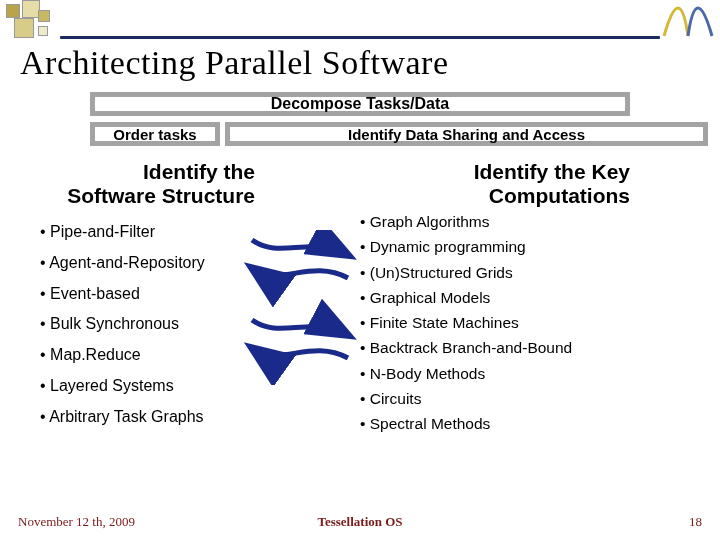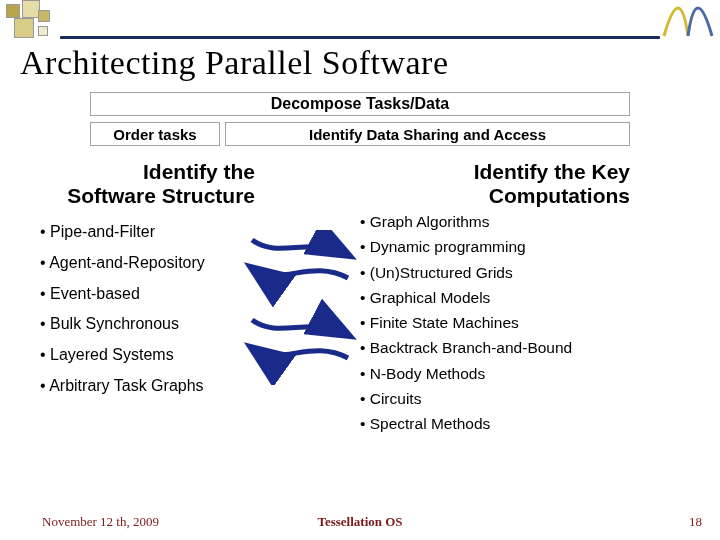--- a/index.html
+++ b/index.html
@@ -43,33 +43,33 @@
   .title {
     position: absolute;
     top: 44px; left: 20px;
     font-family: Georgia, "Times New Roman", serif;
     font-size: 34px;
     letter-spacing: 0.5px;
     color: #000;
   }
   .box {
     position: absolute;
-    border: 1px solid #a3a3a3;
+    border: 5px solid #a3a3a3;
     background: #fff;
     text-align: center;
     font-weight: bold;
     display: flex;
     align-items: center;
     justify-content: center;
     font-size: 16px;
     padding: 2px 6px;
   }
   .box-decompose { top: 92px; left: 90px; width: 540px; height: 24px; }
   .box-order     { top: 122px; left: 90px; width: 130px; height: 24px; font-size: 15px;}
-  .box-identify  { top: 122px; left: 225px; width: 405px; height: 24px; font-size: 15px;}
+  .box-identify  { top: 122px; left: 225px; width: 483px; height: 24px; font-size: 15px;}
   .sub-label {
     position: absolute;
     font-weight: bold;
     font-size: 21px;
     text-align: right;
     line-height: 1.15;
   }
   .sub-left { top: 160px; left: 55px; width: 200px; }
   .sub-right { top: 160px; left: 420px; width: 210px; }
   .list {
@@ -88,21 +88,21 @@
   }
   .footer {
     position: absolute;
     bottom: 10px;
     left: 18px; right: 18px;
     display: flex;
     justify-content: space-between;
     align-items: center;
     font-size: 13px;
   }
-  .footer-left  { color: #7a1a1a; font-family: Georgia, "Times New Roman", serif; margin-left: 24px; }
+  .footer-left  { color: #7a1a1a; font-family: Georgia, "Times New Roman", serif; }
   .footer-center{ color: #7a1a1a; font-family: Georgia, "Times New Roman", serif; position: absolute; left: 50%; transform: translateX(-50%); font-weight: bold; }
   .footer-right { color: #7a1a1a; font-family: Georgia, "Times New Roman", serif; }
 </style>
 </head>
 <body>
 
 <div class="slide">
 
   <div class="topbar">
     <div class="topleft-pattern">
@@ -128,20 +128,21 @@
   <div class="box box-identify">Identify Data Sharing and Access</div>
 
   <div class="sub-label sub-left">Identify the Software Structure</div>
   <div class="sub-label sub-right">Identify the Key Computations</div>
 
   <ul class="list list-left">
     <li>• Pipe-and-Filter</li>
     <li>• Agent-and-Repository</li>
     <li>• Event-based</li>
     <li>• Bulk Synchronous</li>
+    <li>• Map.Reduce</li>
     <li>• Layered Systems</li>
     <li>• Arbitrary Task Graphs</li>
   </ul>
 
   <ul class="list list-right">
     <li>• Graph Algorithms</li>
     <li>• Dynamic programming</li>
     <li>• (Un)Structured Grids</li>
     <li>• Graphical Models</li>
     <li>• Finite State Machines</li>

